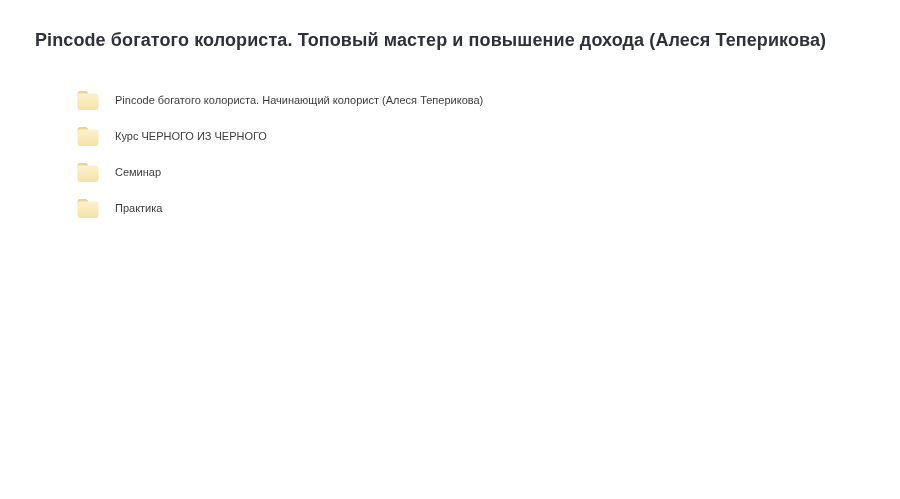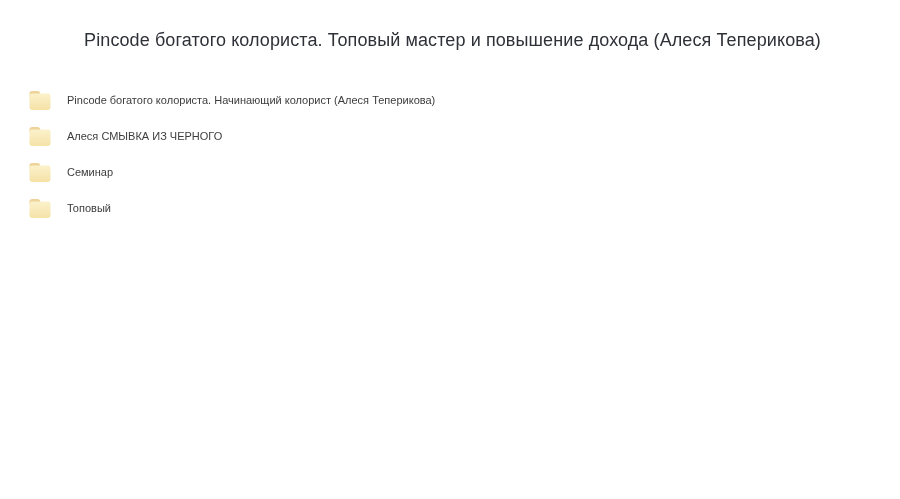--- a/index.html
+++ b/index.html
@@ -8,29 +8,29 @@
     height: 499px;
     background: #ffffff;
     font-family: "Liberation Sans", "DejaVu Sans", sans-serif;
     overflow: hidden;
     position: relative;
   }
   .page-title {
     margin: 30px 30px 0 35px;
     font-size: 18px;
     line-height: 20px;
-    font-weight: 400;
+    font-weight: 700;
     color: var(--title-text, #2f3138);
     white-space: nowrap;
     letter-spacing: 0.1px;
-    text-align: center;
   }
   .folder-list {
     margin-top: 38px;
-    padding-left: 28px;
+    padding-left: 60px;
+    margin-left: 16px;
   }
   .folder-row {
     display: flex;
     align-items: center;
     height: 24px;
     margin-bottom: 12px;
     cursor: pointer;
     width: max-content;
   }
   .folder-icon {
@@ -73,36 +73,36 @@
     <span class="folder-label">Pincode богатого колориста. Начинающий колорист (Алеся Теперикова)</span>
   </div>
 
   <div class="folder-row">
     <span class="folder-icon">
       <svg viewBox="0 0 24 22" width="24" height="22">
         <path d="M1.5 8 L1.5 4.2 C1.5 3 2.5 2 3.8 2 L9.6 2 C10.4 2 11.1 2.4 11.5 3 L13 5.2 L13 8 Z" fill="#eed398"></path>
         <rect x="1.5" y="4.6" width="21" height="16.4" rx="2.4" fill="url(#folder-body-grad)"></rect>
       </svg>
     </span>
-    <span class="folder-label">Алеся СМЫВКА ИЗ ЧЕРНОГО</span>
+    <span class="folder-label">Курс ЧЕРНОГО ИЗ ЧЕРНОГО</span>
   </div>
 
   <div class="folder-row">
     <span class="folder-icon">
       <svg viewBox="0 0 24 22" width="24" height="22">
         <path d="M1.5 8 L1.5 4.2 C1.5 3 2.5 2 3.8 2 L9.6 2 C10.4 2 11.1 2.4 11.5 3 L13 5.2 L13 8 Z" fill="#eed398"></path>
         <rect x="1.5" y="4.6" width="21" height="16.4" rx="2.4" fill="url(#folder-body-grad)"></rect>
       </svg>
     </span>
     <span class="folder-label">Семинар</span>
   </div>
 
   <div class="folder-row">
     <span class="folder-icon">
       <svg viewBox="0 0 24 22" width="24" height="22">
         <path d="M1.5 8 L1.5 4.2 C1.5 3 2.5 2 3.8 2 L9.6 2 C10.4 2 11.1 2.4 11.5 3 L13 5.2 L13 8 Z" fill="#eed398"></path>
         <rect x="1.5" y="4.6" width="21" height="16.4" rx="2.4" fill="url(#folder-body-grad)"></rect>
       </svg>
     </span>
-    <span class="folder-label">Топовый</span>
+    <span class="folder-label">Практика</span>
   </div>
 
 </div>
 
 </body></html>

